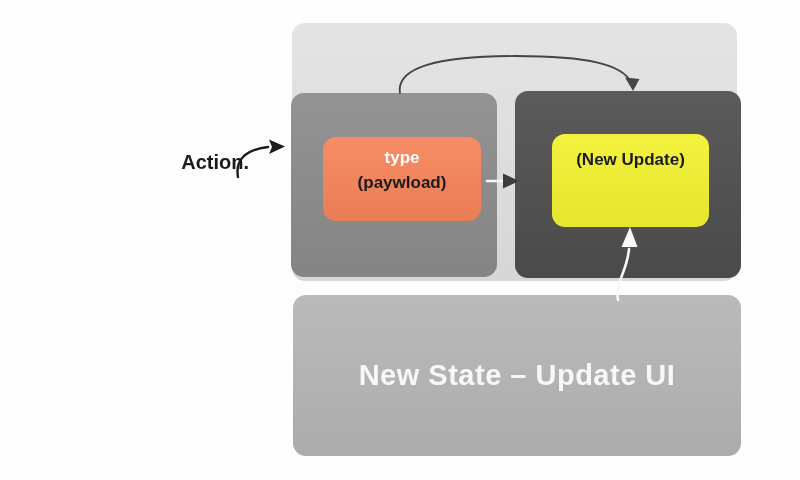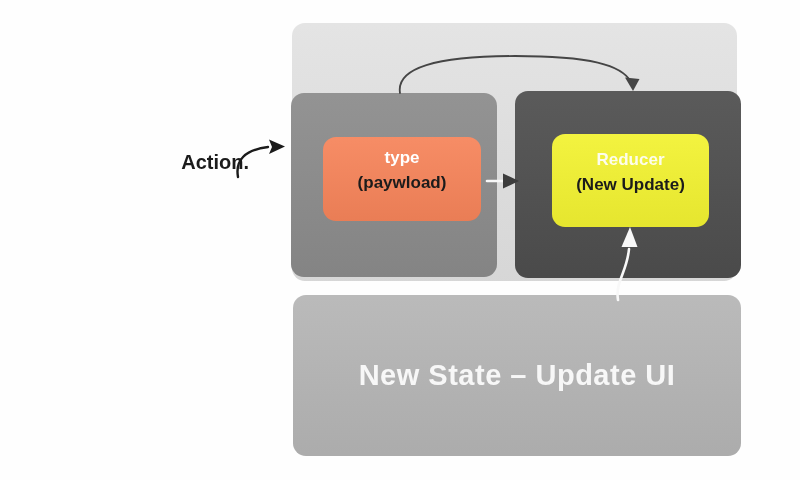--- a/index.html
+++ b/index.html
@@ -85,21 +85,20 @@
 
   <div class="panel action-container"></div>
   <div class="panel reducer-container"></div>
 
   <div class="box type-box">
     <div class="line t1">type</div>
     <div class="line t2">(paywload)</div>
   </div>
 
   <div class="box reducer-box">
-    <div class="line t1">Reducer</div>
     <div class="line t2">(New Update)</div>
   </div>
 
   <div class="panel ui-panel">
     <div class="label">New State – Update UI</div>
   </div>
 
   <div class="action-label">
     <div>Action.</div>
   </div>

